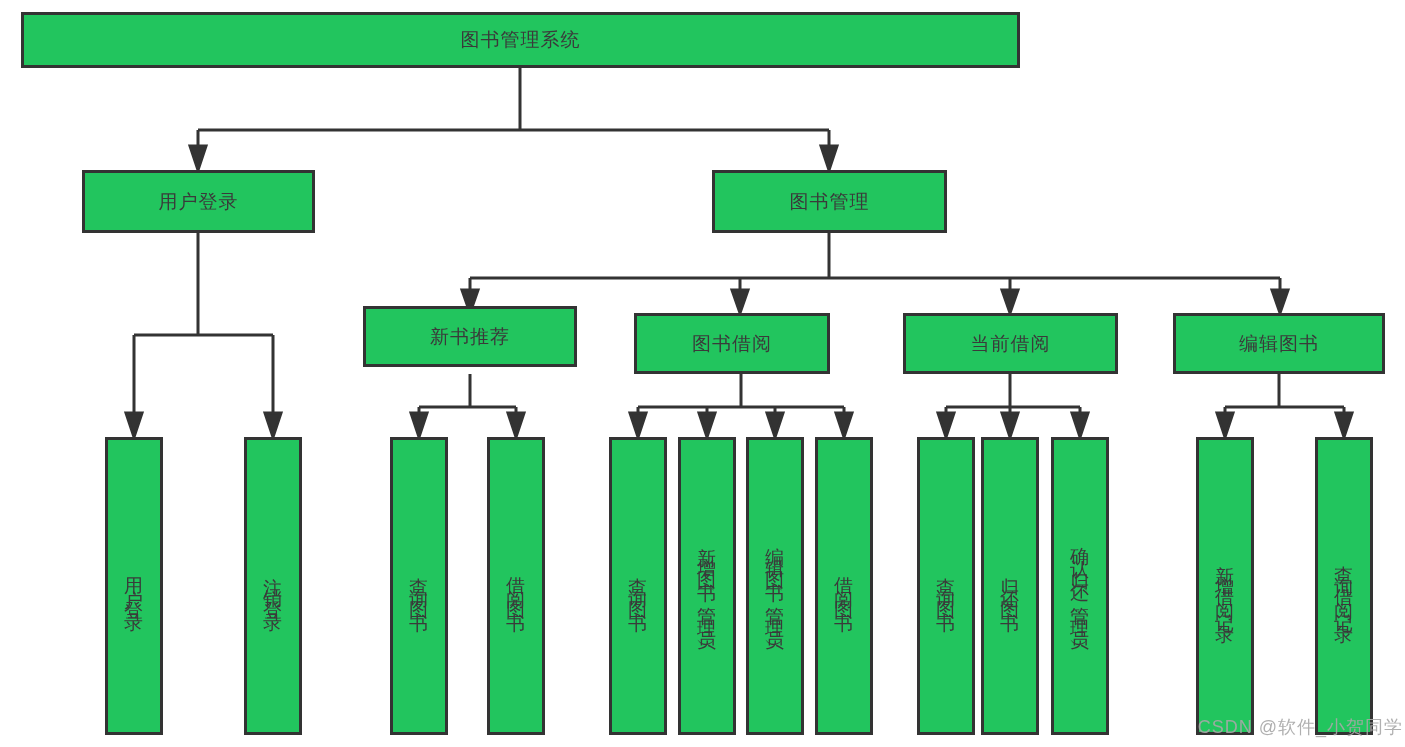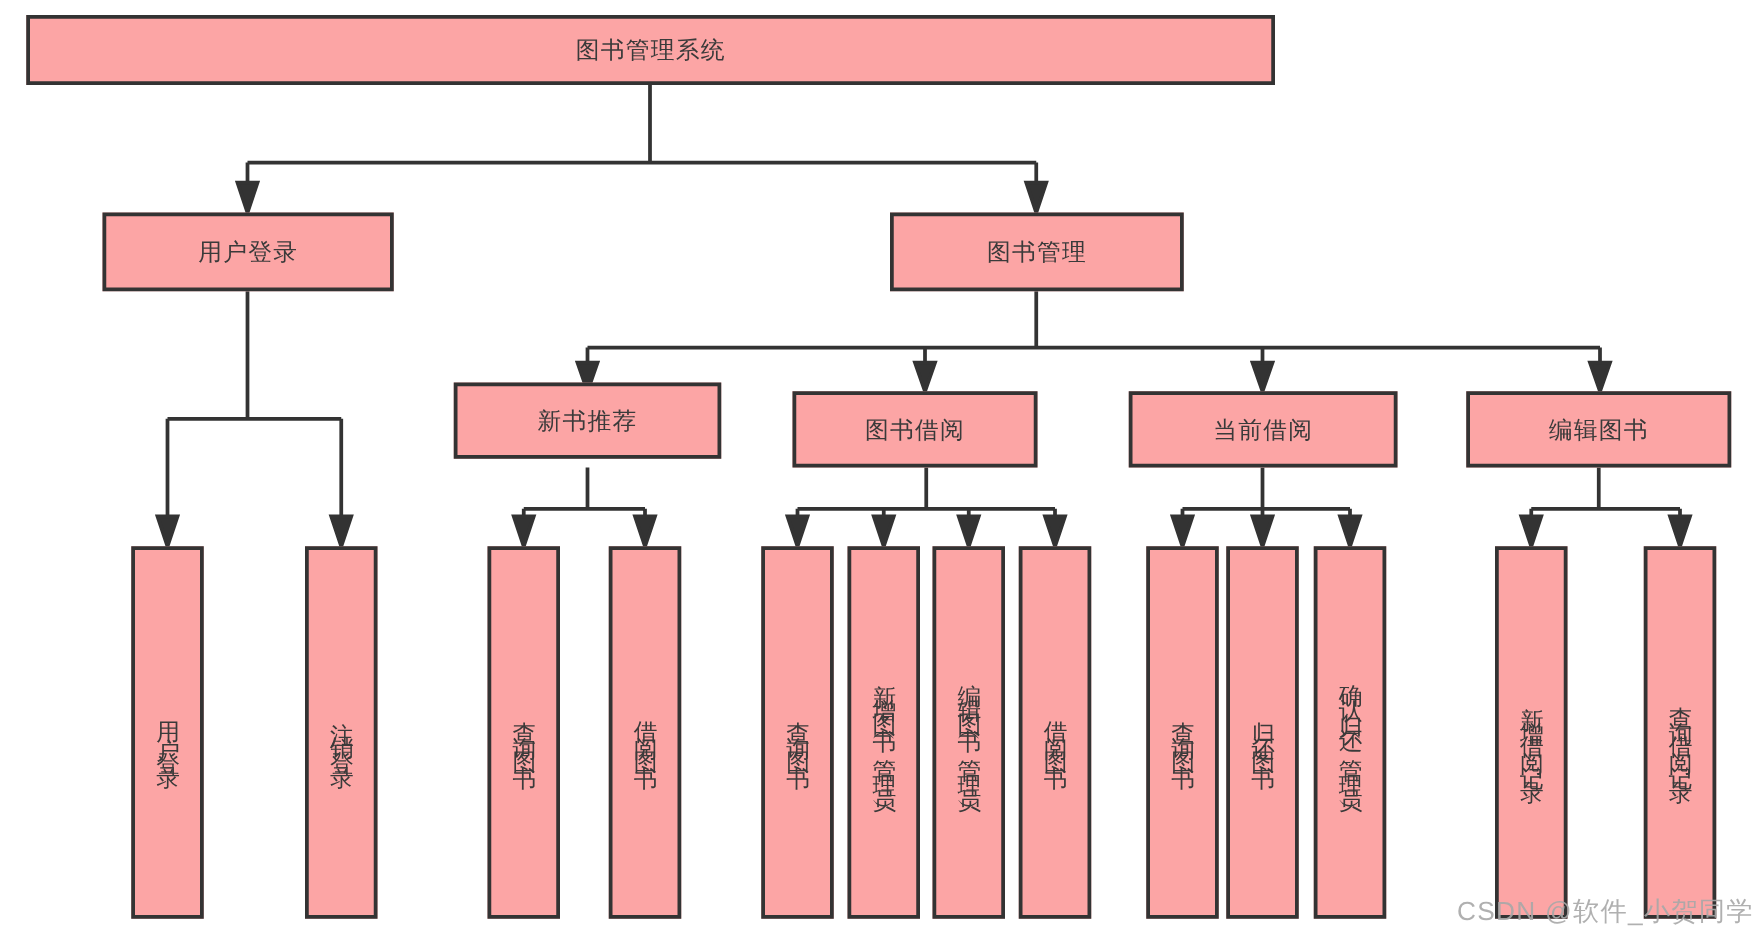--- a/index.html
+++ b/index.html
@@ -13,35 +13,35 @@
     width:1405px;height:747px;position:relative;overflow:hidden;
     background:var(--bg);
     font-family:"Liberation Sans","DejaVu Sans",sans-serif;
     color:var(--text);
   }
   .stage{position:absolute;inset:0;}
   svg.connectors{position:absolute;left:0;top:0;pointer-events:none;}
   .box{
     position:absolute;box-sizing:border-box;
     border:3px solid var(--line);
-    background:#fca5a5;
+    background:#22c55e;
     display:flex;align-items:center;justify-content:center;
     font-size:19px;letter-spacing:1px;
   }
   .leaf .vtext{
     writing-mode:vertical-lr;
     text-orientation:mixed;
     letter-spacing:12px;
     font-size:19px;
     line-height:1;
     white-space:nowrap;
   }
   .watermark{
     position:absolute;right:2px;top:715px;
-    font-size:21px;color:var(--wm);letter-spacing:1px;
+    font-size:18px;color:var(--wm);letter-spacing:1px;
     z-index:5;opacity:.9;
   }
 </style>
 </head>
 <body>
 
 <div class="stage">
 
   <svg class="connectors" width="1405" height="747" viewBox="0 0 1405 747">
     <g stroke="#333333" stroke-width="3" fill="#333333">

